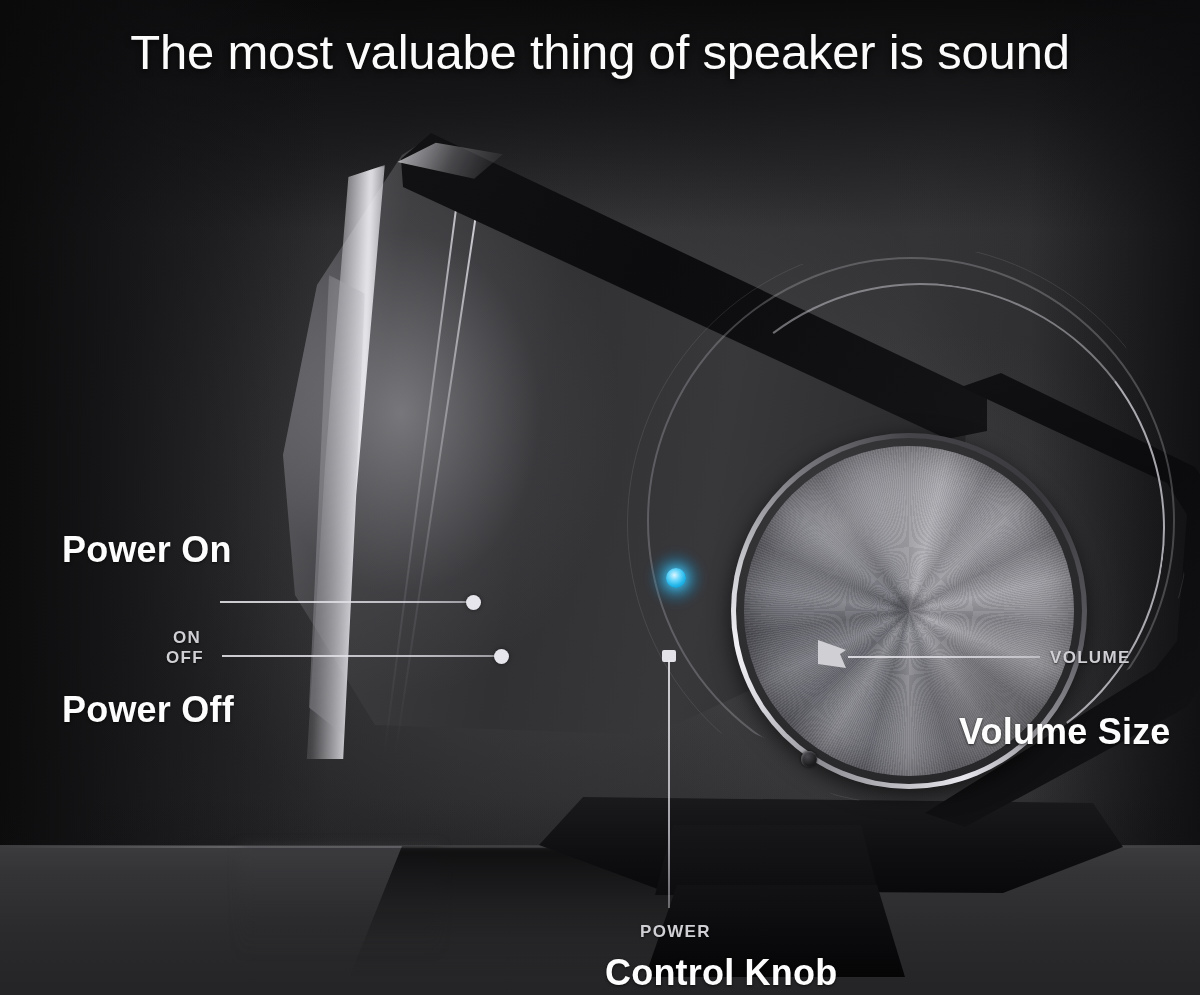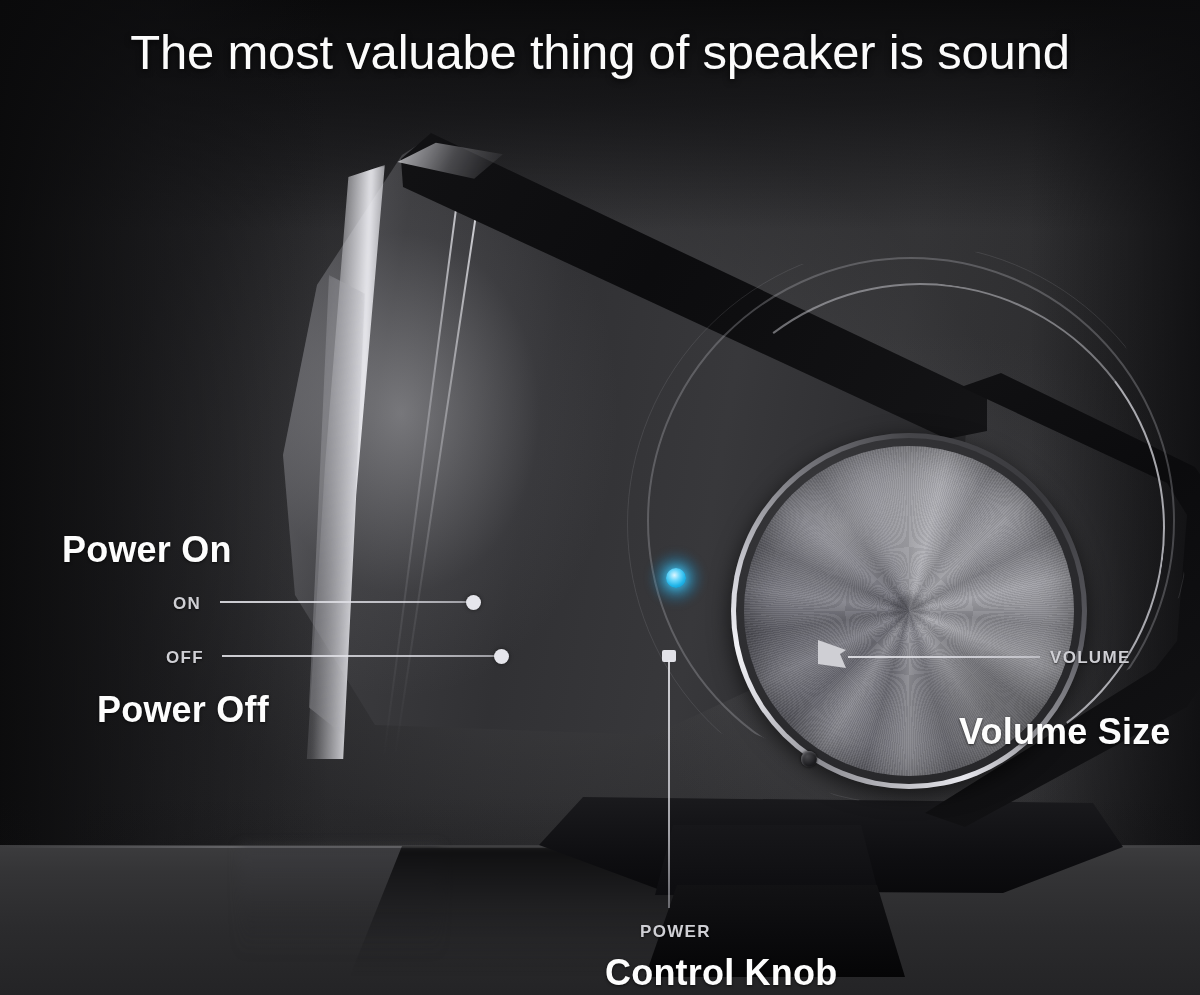--- a/index.html
+++ b/index.html
@@ -211,28 +211,28 @@
         <div class="knob-center"></div>
       </div>
       <div class="knob-screw"></div>
     </div>
 
     <div class="led-glow"></div>
     <div class="led-core"></div>
   </div>
 
   <div class="big-label" style="left:62px;top:529px;">Power On</div>
-  <div class="small-label" style="left:173px;top:594px;">ON</div>
+  <div class="small-label" style="left:173px;top:628px;">ON</div>
   <div class="lead-line" style="left:220px;top:601px;width:254px;"></div>
   <div class="lead-dot" style="left:466px;top:595px;"></div>
 
   <div class="small-label" style="left:166px;top:648px;text-align:right;">OFF</div>
   <div class="lead-line" style="left:222px;top:655px;width:280px;"></div>
   <div class="lead-dot" style="left:494px;top:649px;"></div>
-  <div class="big-label" style="left:62px;top:689px;margin-left:35px;">Power Off</div>
+  <div class="big-label" style="left:62px;top:689px;">Power Off</div>
 
   <div class="lead-line" style="left:848px;top:656px;width:192px;"></div>
   <svg style="position:absolute;left:816px;top:630px;" width="44" height="40">
     <polygon points="2,10 30,20 24,24 30,38 2,34" fill="#cfcfd4"></polygon>
   </svg>
   <div class="small-label" style="left:1050px;top:648px;">VOLUME</div>
   <div class="big-label" style="left:959px;top:711px;">Volume Size</div>
 
   <div class="lead-sq" style="left:662px;top:650px;"></div>
   <div class="lead-vline" style="left:668px;top:660px;height:248px;"></div>

